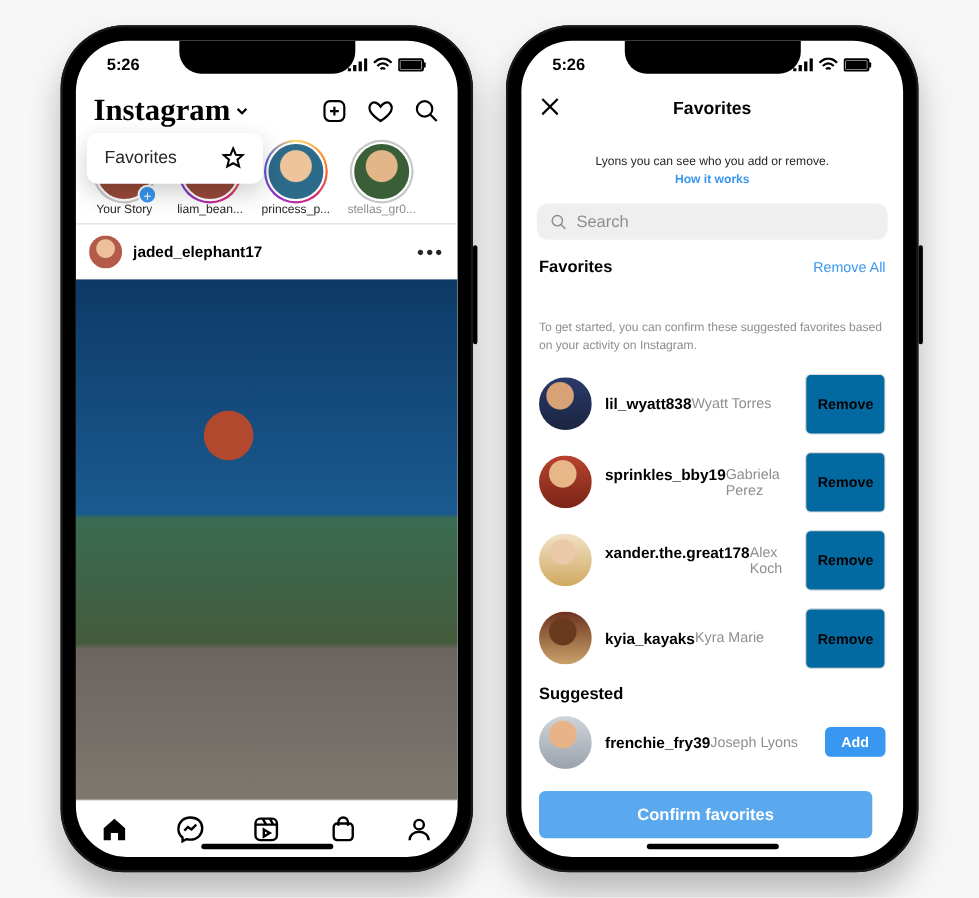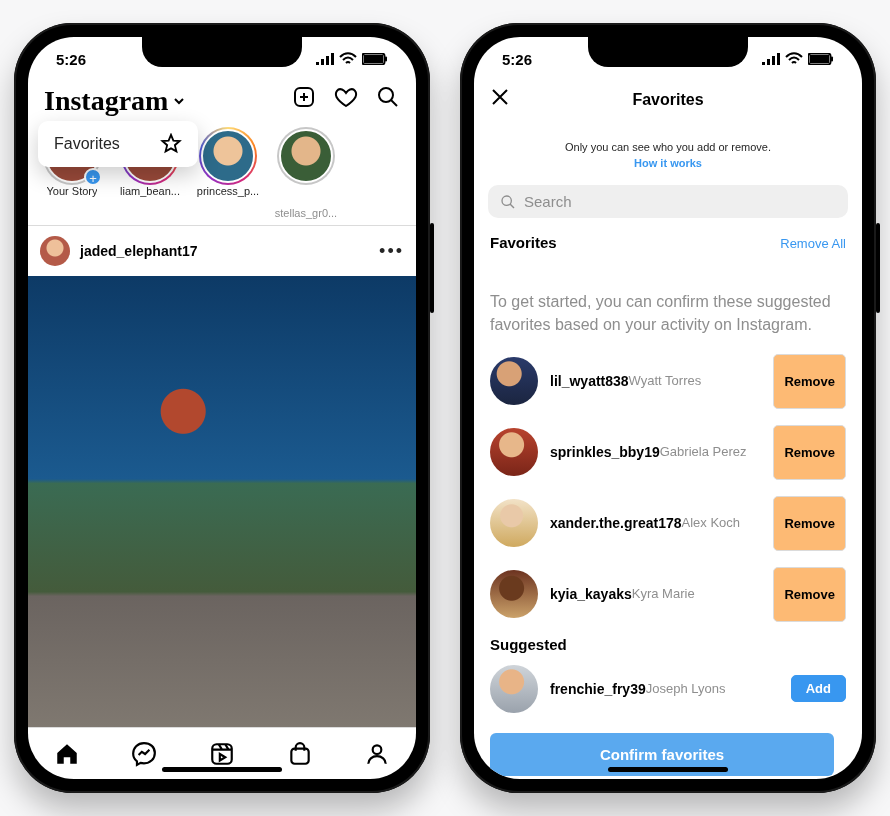--- a/index.html
+++ b/index.html
@@ -18,21 +18,21 @@
     font-family: -apple-system, "Helvetica Neue", Helvetica, Arial, sans-serif;
     display: flex;
     justify-content: center;
     align-items: center;
     gap: 30px;
     overflow: hidden;
   }
 
   
   .phone {
-    width: 416px;
+    width: 375px;
     height: 770px;
     background: #000;
     border-radius: 58px;
     padding: 14px;
     position: relative;
     box-shadow: 0 18px 30px rgba(0,0,0,.25), 0 0 0 2px #1a1a1a inset;
   }
   .phone::after{ 
     content:"";
     position:absolute;
@@ -67,21 +67,21 @@
     height: 44px;
     display:flex; justify-content:space-between; align-items:center;
     padding: 0 28px;
     font-size:15px; font-weight:600;
     color:#000;
   }
   .status-icons { display:flex; gap:5px; align-items:center; }
 
   
   .ig-header {
-    display:flex; justify-content:space-between; align-items:flex-start;
+    display:flex; justify-content:space-between; align-items:center;
     padding: 4px 16px 8px 16px;
     position: relative;
   }
   .brand { font-family: "Brush Script MT", "Segoe Script", cursive; font-size:28px; font-weight:600;}
   .hdr-actions { display:flex; gap:18px; }
   .hdr-actions span, .hdr-actions svg { width:24px; height:24px; display:inline-block;}
 
   .dropdown {
     position:absolute;
     top: 40px; left: 10px;
@@ -94,21 +94,21 @@
   }
   .dropdown-item{
     display:flex; justify-content:space-between; align-items:center;
     padding:12px 16px; font-size:16px; color:var(--ig-text);
   }
   .dropdown-item + .dropdown-item { border-top:1px solid #eee;}
 
   
   .stories { display:flex; gap:14px; padding:2px 12px 6px 12px; }
   .story { display:flex; flex-direction:column; align-items:center; width:64px; font-size:11px; color:var(--ig-text);}
-  .story.fade { color: var(--ig-fade); gap: 22px; }
+  .story.fade { color: var(--ig-fade); }
   .story-ring{
     width:58px; height:58px; border-radius:50%;
     padding:2px;
     background: conic-gradient(#feda75,#fa7e1e,#d62976,#962fbf,#4f5bd5,#feda75);
     display:flex; align-items:center; justify-content:center;
   }
   .story.noring .story-ring{ background:#c7c7c7; }
   .story-avatar{
     width:100%; height:100%; border-radius:50%;
     background:#bbb; border:2px solid #fff;
@@ -157,34 +157,34 @@
     background:var(--ig-chip);
     border-radius:10px;
     display:flex; align-items:center; gap:8px;
     padding:8px 12px; color:var(--ig-fade);
     font-size:15px;
   }
 
   .section-row{ display:flex; justify-content:space-between; align-items:baseline; padding:6px 16px 4px 16px;}
   .section-title{ font-weight:700; font-size:15px;}
   .remove-all{ color:var(--ig-blue); font-size:13px;}
-  .hint-text{ color:var(--ig-fade); font-size:16px; padding:0 16px 10px 16px; line-height:1.4;margin-top:36px;}
+  .hint-text{ color:var(--ig-fade); font-size:11px; padding:0 16px 10px 16px; line-height:1.4;margin-top:36px;}
 
   .user-row{ display:flex; align-items:center; gap:12px; padding:8px 16px;}
   .user-avatar{ width:48px; height:48px; border-radius:50%; flex-shrink:0;}
   .user-names{ display:flex; flex-direction:row; }
   .user-handle{ font-weight:700; font-size:14px;}
   .user-full{ font-size:13px; color:var(--ig-fade);}
   .chip-btn{
     margin-left:auto;
     border:1px solid var(--ig-border);
     border-radius:5px;
     padding:19px 10px;
     font-size:13px; font-weight:600;
-    background:#fdba74;
+    background:#0369a1;
   }
   .chip-btn.add{ background:var(--ig-blue); color:#fff; border-color:var(--ig-blue); padding:5px 14px;}
 
   .confirm-btn{
     margin:12px 28px 0 16px;
     background:#5aa9ef; color:#fff;
     text-align:center; padding:13px 16px;
     border-radius:6px; font-weight:600; font-size:15px;
   }
 
@@ -342,21 +342,21 @@
       <span class="title-close">
         <svg width="20" height="20" viewBox="0 0 20 20">
             <path d="M3 3l14 14M17 3L3 17"></path>
           </svg>
       </span>
       <span>Favorites</span>
     </div>
 
     <div class="info-note">
       <br>
-      <span>Only you can see who you add or remove.</span><br>
+      <span>Lyons you can see who you add or remove.</span><br>
       <span class="info-link">How it works</span>
     </div>
 
     <div class="searchbox">
       <svg width="16" height="16" viewBox="0 0 24 24" style="stroke:#8e8e8e">
           <circle cx="10" cy="10" r="7"></circle>
           <path d="M21 21l-6-6"></path>
         </svg>
       <span>Search</span>
     </div>

